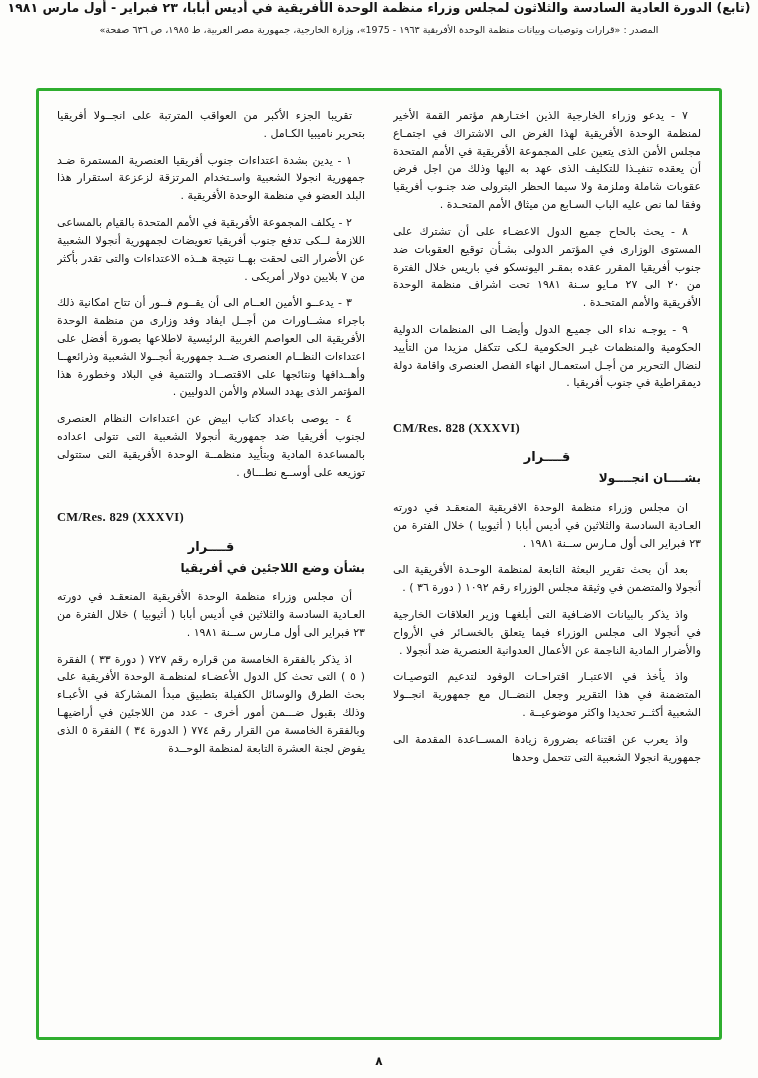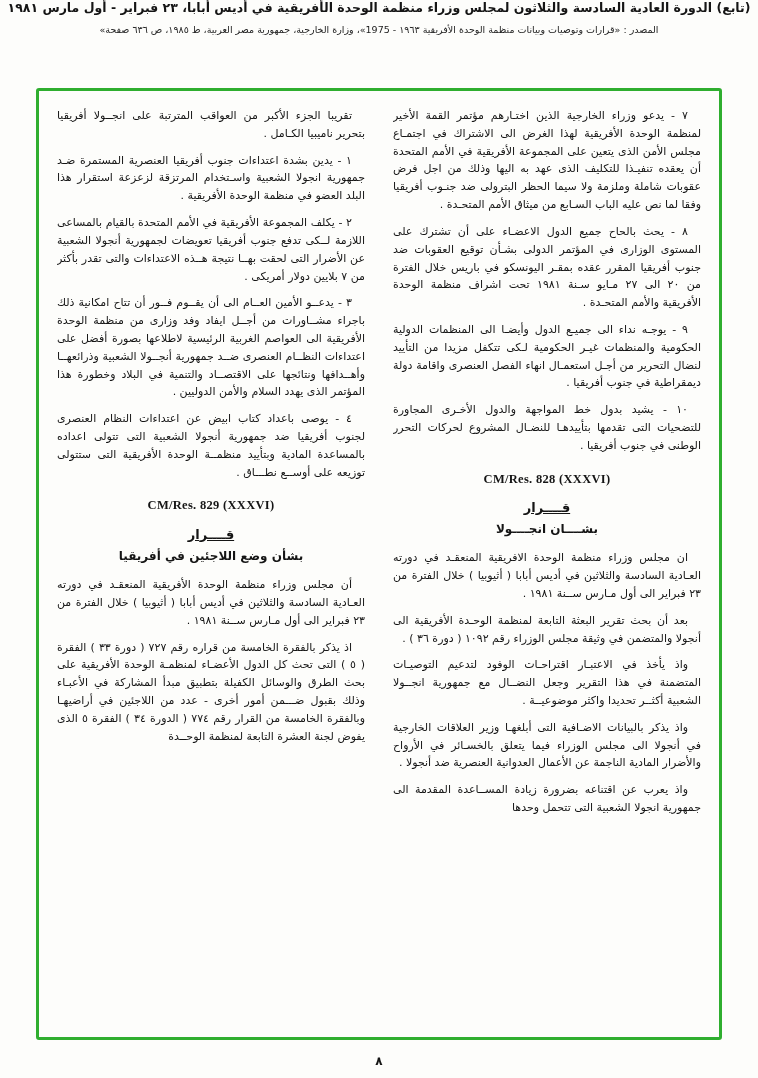--- a/index.html
+++ b/index.html
@@ -46,36 +46,35 @@
     line-height:1.62;
     text-align:justify;
     overflow:hidden;
   }
   .para{
     margin:0 0 9px 0;
     text-indent:13px;
   }
   .ref{
     direction:ltr;
-    text-align:center;
+    text-align:left;
     font-family:"Liberation Serif", serif;
     font-weight:bold;
     font-size:12.5px;
-    margin:14px 0 8px 0;
+    margin:26px 0 8px 0;
     letter-spacing:0.3px;
   }
   .res-title{
     text-align:center;
     font-weight:bold;
     font-size:13px;
     margin:4px 0 2px 0;
-    text-decoration:underline;
   }
   .res-subtitle{
-    text-align:center;
+    text-align:right;
     font-weight:bold;
     font-size:12px;
     margin:0 0 10px 0;
   }
   .page-number{
     position:absolute;
     bottom:10px;left:0;right:0;
     text-align:center;
     font-size:12px;
     font-weight:bold;
@@ -91,28 +90,27 @@
     <div class="header-line2">المصدر : «قرارات وتوصيات وبيانات منظمة الوحدة الأفريقية ١٩٦٣ - 1975»، وزارة الخارجية، جمهورية مصر العربية، ط ١٩٨٥، ص ٦٣٦ صفحة»</div>
   </div>
 
   <div class="content-box">
     <div class="columns">
 
       <div class="col">
         <p class="para">٧ - يدعو وزراء الخارجية الذين اختـارهم مؤتمر القمة الأخير لمنظمة الوحدة الأفريقية لهذا الغرض الى الاشتراك في اجتمـاع مجلس الأمن الذى يتعين على المجموعة الأفريقية في الأمم المتحدة أن يعقده تنفيـذا للتكليف الذى عهد به اليها وذلك من اجل فرض عقوبات شاملة وملزمة ولا سيما الحظر البترولى ضد جنـوب أفريقيا وفقا لما نص عليه الباب السـابع من ميثاق الأمم المتحـدة .</p>
         <p class="para">٨ - يحث بالحاح جميع الدول الاعضـاء على أن تشترك على المستوى الوزارى في المؤتمر الدولى بشـأن توقيع العقوبات ضد جنوب أفريقيا المقرر عقده بمقـر اليونسكو في باريس خلال الفترة من ٢٠ الى ٢٧ مـايو سـنة ١٩٨١ تحت اشراف منظمة الوحدة الأفريقية والأمم المتحـدة .</p>
         <p class="para">٩ - يوجـه نداء الى جميـع الدول وأيضـا الى المنظمات الدولية الحكومية والمنظمات غيـر الحكومية لـكى تتكفل مزيدا من التأييد لنضال التحرير من أجـل استعمـال انهاء الفصل العنصرى واقامة دولة ديمقراطية في جنوب أفريقيا .</p>
-        <p class="para">١٠ - يشيد بدول خط المواجهة والدول الأخـرى المجاورة للتضحيات التى تقدمها بتأييدهـا للنضـال المشروع لحركات التحرر الوطنى في جنوب أفريقيا .</p>
         <div class="ref">CM/Res. 828 (XXXVI)</div>
         <div class="res-title">قــــرار</div>
         <div class="res-subtitle">بشــــان انجــــولا</div>
         <p class="para">ان مجلس وزراء منظمة الوحدة الافريقية المنعقـد في دورته العـادية السادسة والثلاثين في أديس أبابا ( أثيوبيا ) خلال الفترة من ٢٣ فبراير الى أول مـارس ســنة ١٩٨١ .</p>
         <p class="para">بعد أن بحث تقرير البعثة التابعة لمنظمة الوحـدة الأفريقية الى أنجولا والمتضمن في وثيقة مجلس الوزراء رقم ١٠٩٢ ( دورة ٣٦ ) .</p>
+        <p class="para">واذ يذكر بالبيانات الاضـافية التى أبلغهـا وزير العلاقات الخارجية في أنجولا الى مجلس الوزراء فيما يتعلق بالخسـائر في الأرواح والأضرار المادية الناجمة عن الأعمال العدوانية العنصرية ضد أنجولا .</p>
         <p class="para">واذ يأخذ في الاعتبـار اقتراحـات الوفود لتدعيم التوصيـات المتضمنة في هذا التقرير وجعل النضــال مع جمهورية انجــولا الشعبية أكثــر تحديدا واكثر موضوعيــة .</p>
-        <p class="para">واذ يذكر بالبيانات الاضـافية التى أبلغهـا وزير العلاقات الخارجية في أنجولا الى مجلس الوزراء فيما يتعلق بالخسـائر في الأرواح والأضرار المادية الناجمة عن الأعمال العدوانية العنصرية ضد أنجولا .</p>
         <p class="para">واذ يعرب عن اقتناعه بضرورة زيادة المســاعدة المقدمة الى جمهورية انجولا الشعبية التى تتحمل وحدها</p>
       </div>
 
       <div class="col">
         <p class="para">تقريبا الجزء الأكبر من العواقب المترتبة على انجــولا أفريقيا بتحرير ناميبيا الكـامل .</p>
         <p class="para">١ - يدين بشدة اعتداءات جنوب أفريقيا العنصرية المستمرة ضـد جمهورية انجولا الشعبية واسـتخدام المرتزقة لزعزعة استقرار هذا البلد العضو في منظمة الوحدة الأفريقية .</p>
         <p class="para">٢ - يكلف المجموعة الأفريقية في الأمم المتحدة بالقيام بالمساعى اللازمة لــكى تدفع جنوب أفريقيا تعويضات لجمهورية أنجولا الشعبية عن الأضرار التى لحقت بهــا نتيجة هــذه الاعتداءات والتى تقدر بأكثر من ٧ بلايين دولار أمريكى .</p>
         <p class="para">٣ - يدعــو الأمين العــام الى أن يقــوم فــور أن تتاح امكانية ذلك باجراء مشــاورات من أجــل ايفاد وفد وزارى من منظمة الوحدة الأفريقية الى العواصم الغربية الرئيسية لاطلاعها بصورة أفضل على اعتداءات النظــام العنصرى ضــد جمهورية أنجــولا الشعبية وذرائعهــا وأهــدافها ونتائجها على الاقتصــاد والتنمية في البلاد وخطورة هذا المؤتمر الذى يهدد السلام والأمن الدوليين .</p>
         <p class="para">٤ - يوصى باعداد كتاب ابيض عن اعتداءات النظام العنصرى لجنوب أفريقيا ضد جمهورية أنجولا الشعبية التى تتولى اعداده بالمساعدة المادية وبتأييد منظمــة الوحدة الأفريقية التى ستتولى توزيعه على أوســع نطـــاق .</p>
         <div class="ref">CM/Res. 829 (XXXVI)</div>

